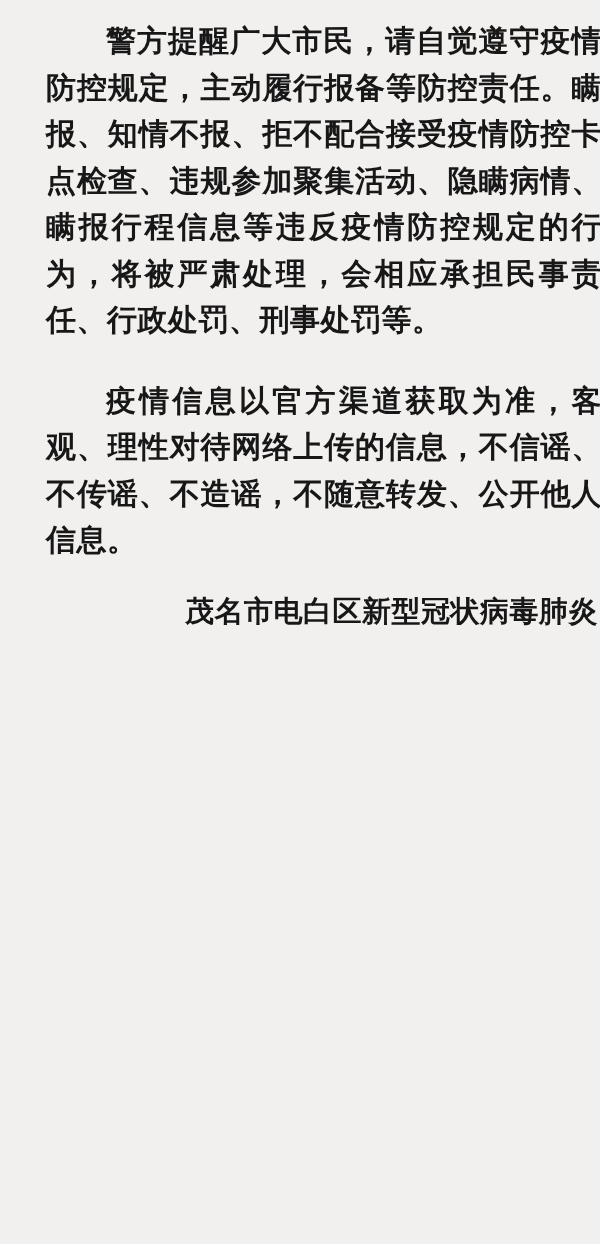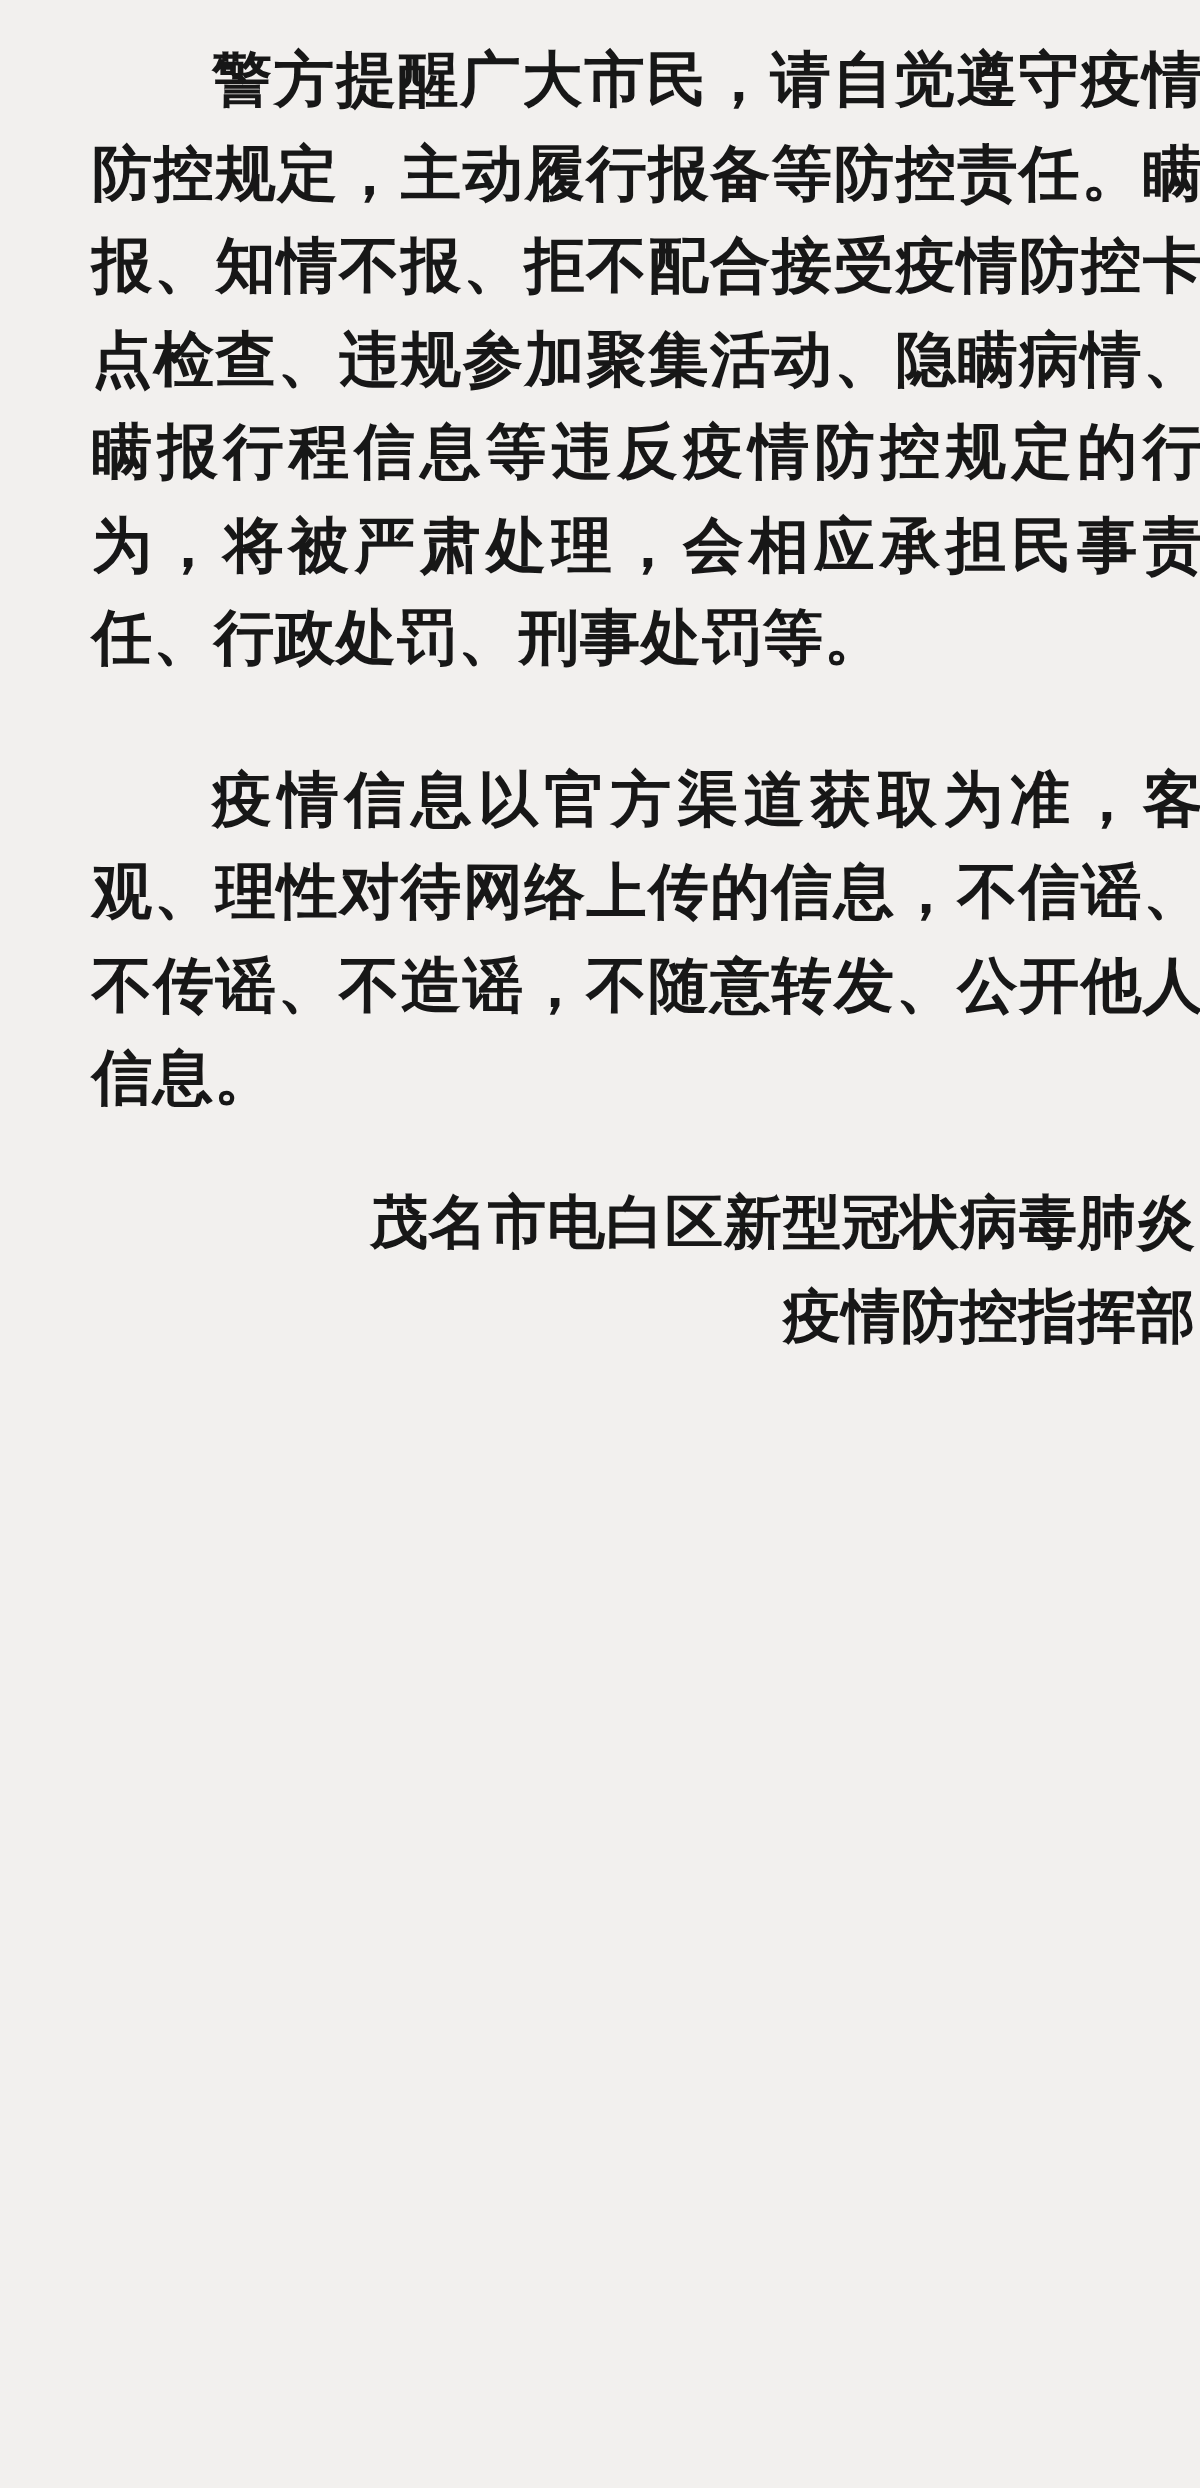--- a/index.html
+++ b/index.html
@@ -64,16 +64,15 @@
 
 <div class="page">
 
   <div class="body-text">
     <p class="para">警方提醒广大市民，请自觉遵守疫情防控规定，主动履行报备等防控责任。瞒报、知情不报、拒不配合接受疫情防控卡点检查、违规参加聚集活动、隐瞒病情、瞒报行程信息等违反疫情防控规定的行为，将被严肃处理，会相应承担民事责任、行政处罚、刑事处罚等。</p>
     <p class="para">疫情信息以官方渠道获取为准，客观、理性对待网络上传的信息，不信谣、不传谣、不造谣，不随意转发、公开他人信息。</p>
   </div>
 
   <div class="signature">
     <div>茂名市电白区新型冠状病毒肺炎</div>
-    <div>疫情防控指挥部</div>
   </div>
 
 </div>
 
 </body></html>

